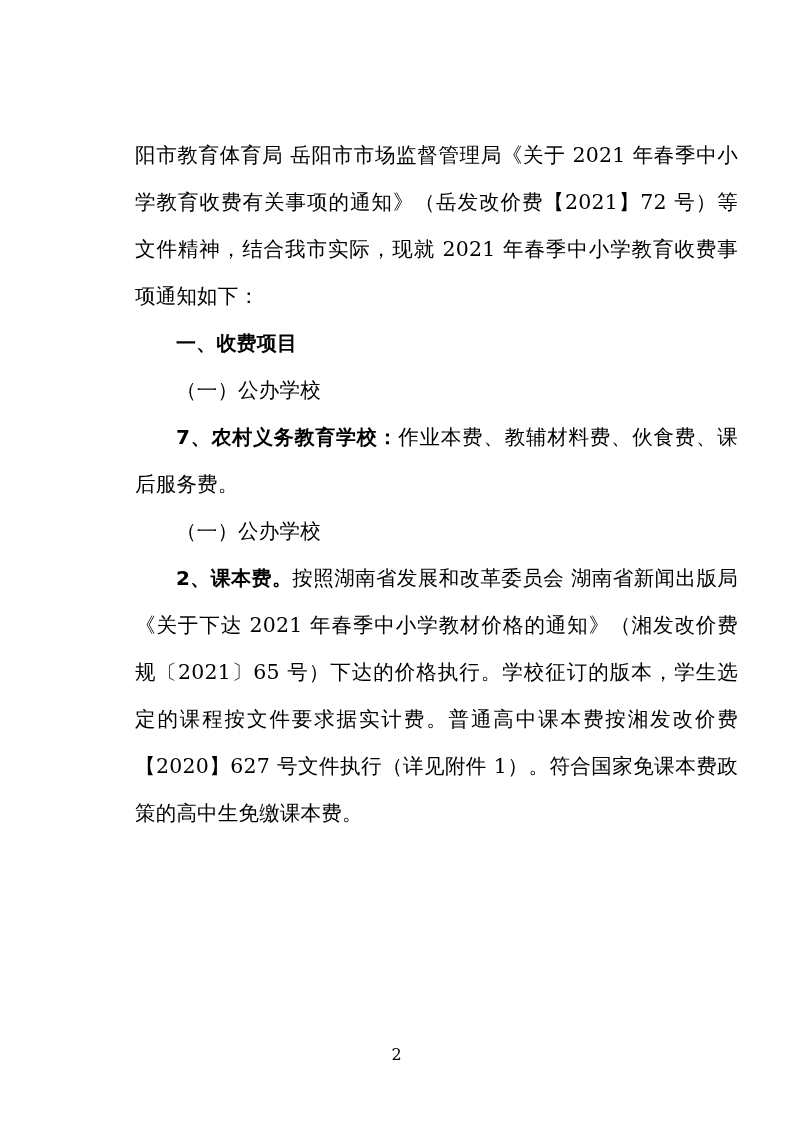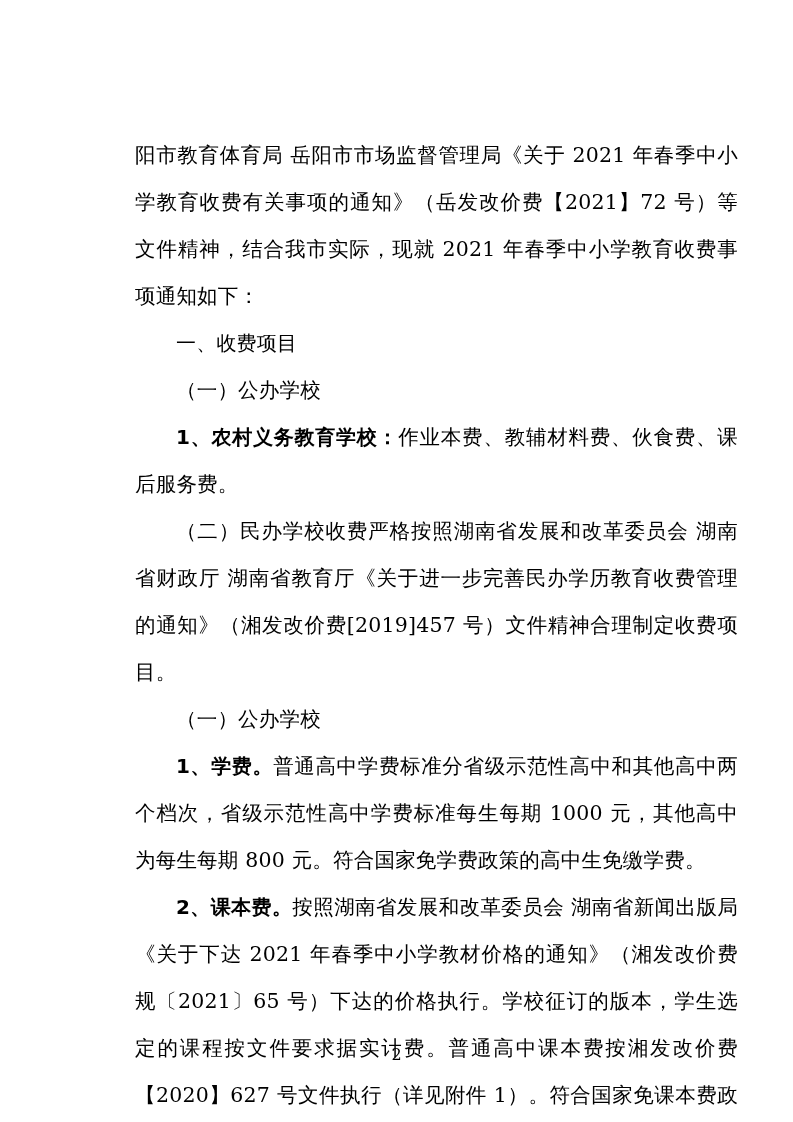--- a/index.html
+++ b/index.html
@@ -32,21 +32,21 @@
     letter-spacing: 0.2px;
   }
   .para {
     margin: 0;
     text-indent: 0;
   }
   .para.indent {
     text-indent: 41px;
   }
   .heading {
-    font-weight: normal;
+    font-weight: bold;
     font-family: "DejaVu Sans", "Liberation Sans", sans-serif;
     font-size: 20px;
   }
   .sub-label {
     font-weight: bold;
     font-family: "DejaVu Sans", "Liberation Sans", sans-serif;
     font-size: 20px;
   }
   .page-number {
     position: absolute;
@@ -59,20 +59,18 @@
   }
 </style>
 </head>
 <body>
 
 <div class="page">
   <div class="body-text" id="body-content">
       <p class="para"><span>阳市教育体育局 岳阳市市场监督管理局《关于 2021 年春季中小学教育收费有关事项的通知》（岳发改价费【2021】72 号）等文件精神，结合我市实际，现就 2021 年春季中小学教育收费事项通知如下：</span></p>
       <p class="para indent"><span class="heading">一、收费项目</span></p>
       <p class="para indent"><span>（一）公办学校</span></p>
-      <p class="para indent"><span class="sub-label">1、农村义务教育学校：</span><span>作业本费、教辅材料费、伙食费、课后服务费。</span></p>
-      <p class="para indent"><span>（二）民办学校收费严格按照湖南省发展和改革委员会 湖南省财政厅 湖南省教育厅《关于进一步完善民办学历教育收费管理的通知》（湘发改价费[2019]457 号）文件精神合理制定收费项目。</span></p>
+      <p class="para indent"><span class="sub-label">7、农村义务教育学校：</span><span>作业本费、教辅材料费、伙食费、课后服务费。</span></p>
       <p class="para indent"><span>（一）公办学校</span></p>
-      <p class="para indent"><span class="sub-label">1、学费。</span><span>普通高中学费标准分省级示范性高中和其他高中两个档次，省级示范性高中学费标准每生每期 1000 元，其他高中为每生每期 800 元。符合国家免学费政策的高中生免缴学费。</span></p>
       <p class="para indent"><span class="sub-label">2、课本费。</span><span>按照湖南省发展和改革委员会 湖南省新闻出版局《关于下达 2021 年春季中小学教材价格的通知》（湘发改价费规〔2021〕65 号）下达的价格执行。学校征订的版本，学生选定的课程按文件要求据实计费。普通高中课本费按湘发改价费【2020】627 号文件执行（详见附件 1）。符合国家免课本费政策的高中生免缴课本费。</span></p>
     </div>
 </div>
 <div class="page-number">2</div>
 
 </body></html>

